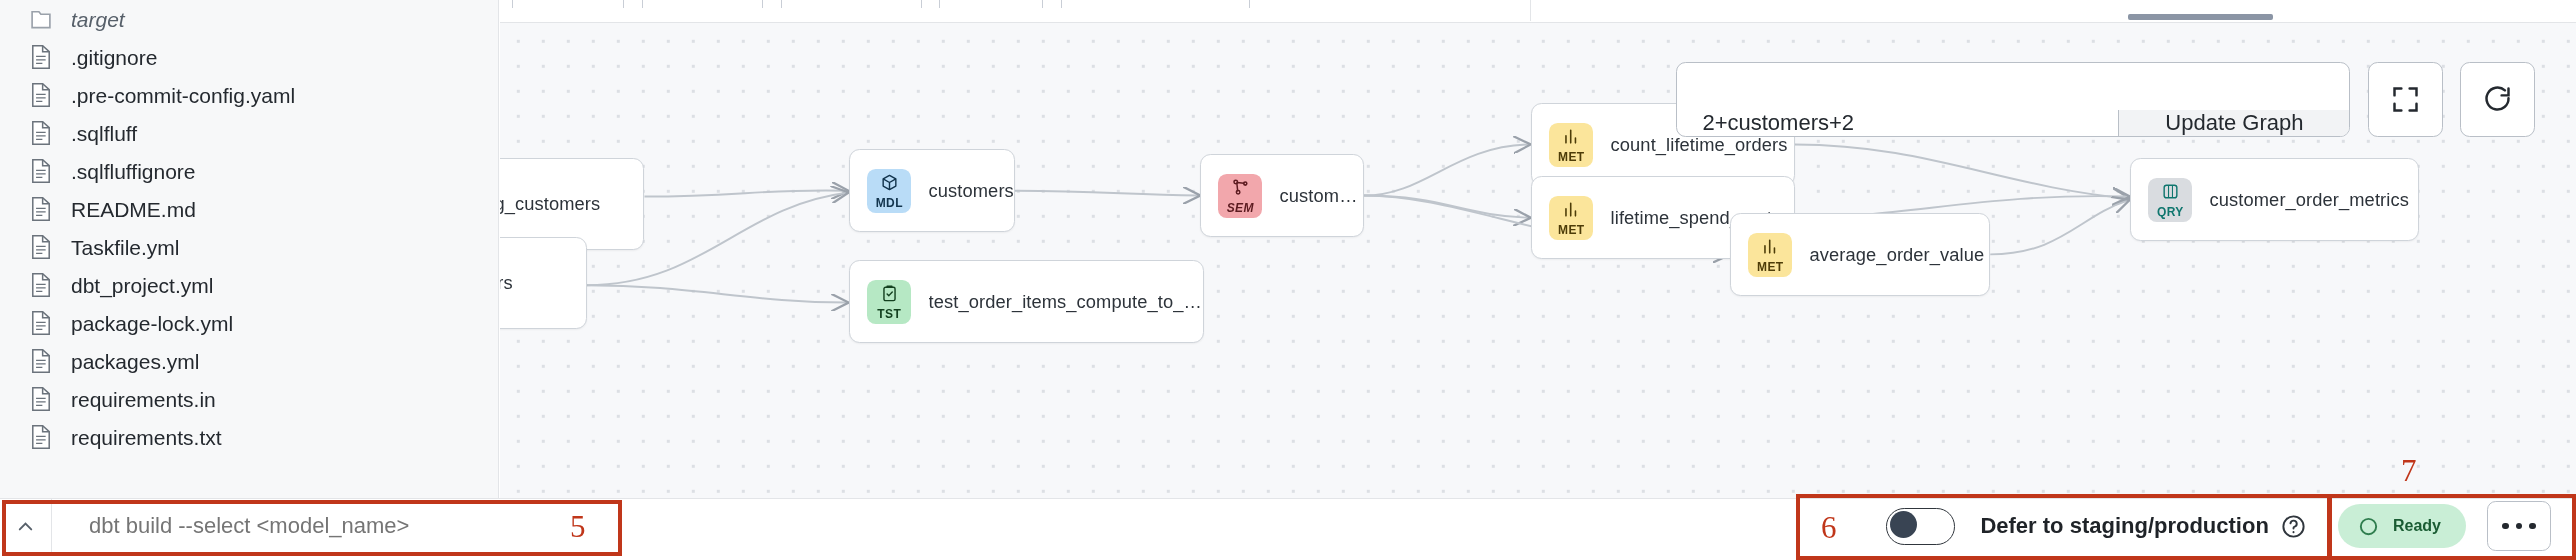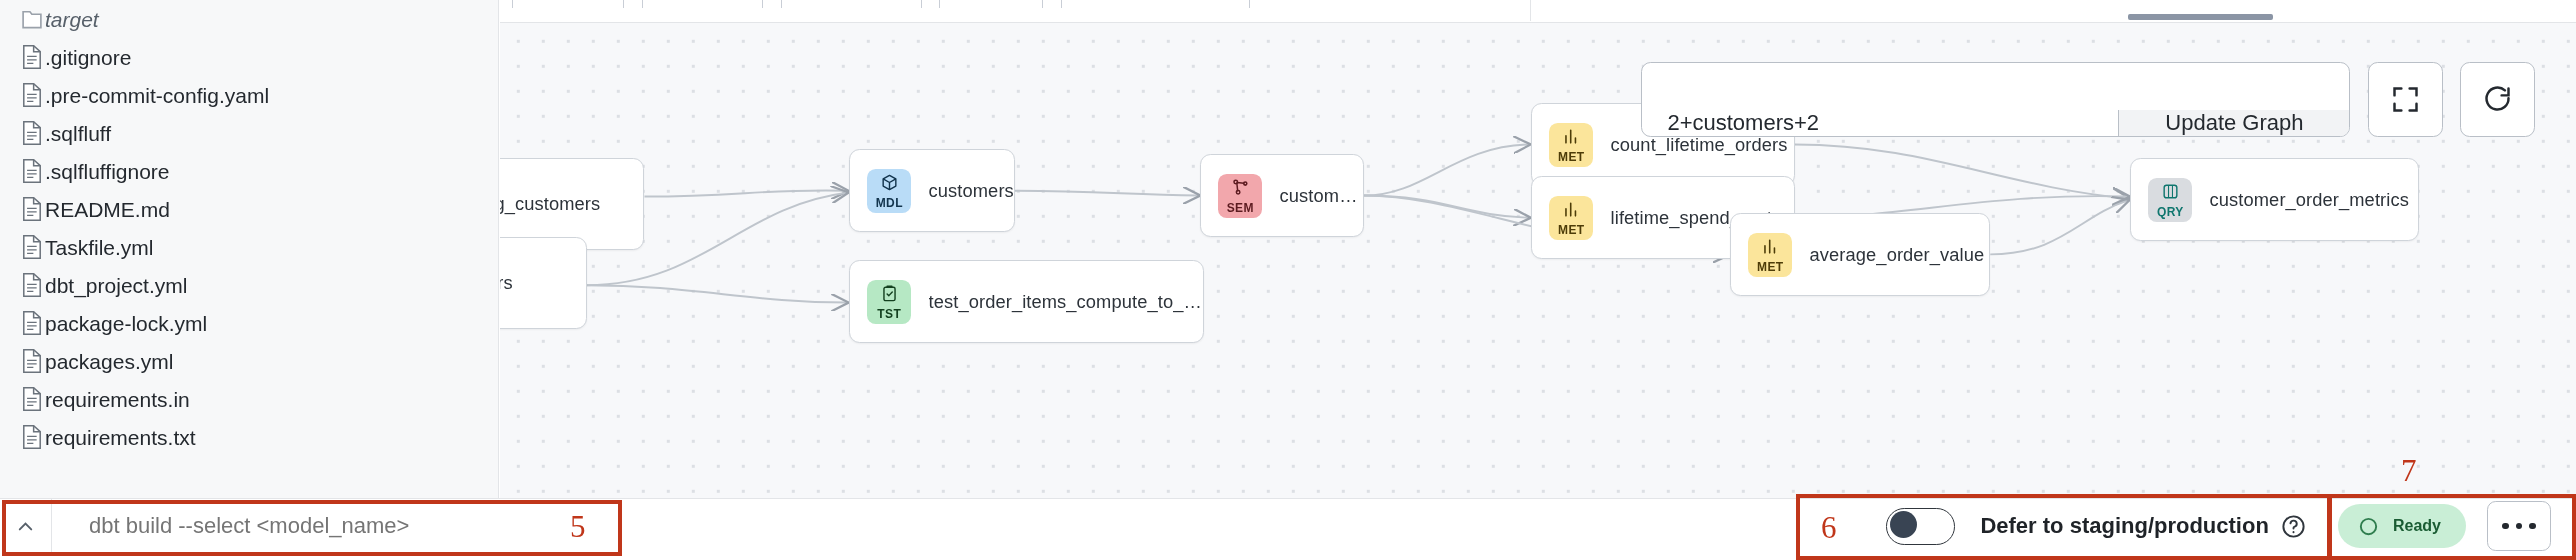--- a/index.html
+++ b/index.html
@@ -22,22 +22,22 @@
     width: 499px; height: 506px;
     background: #f7f8f9;
     border-right: 1px solid #e3e5e8;
     overflow: hidden;
     padding-top: 0px;
   }
   .file-row {
     display: flex;
     align-items: center;
     height: 38px;
-    padding-left: 21px;
-    gap: 2px;
+    padding-left: 30px;
+    gap: 19px;
     color: #24292f;
     font-size: 21px;
     white-space: nowrap;
   }
   .file-row .fname { line-height: 1; }
   .file-row.folder .fname { font-style: italic; color: #57606a; }
   .ficon { width: 22px; height: 26px; flex: 0 0 22px; display:block; }
 
   
   #tabstrip {
@@ -107,21 +107,21 @@
     gap: 1px;
   }
   .badge .bglyph { display:block; }
   .badge .btxt {
     font-size: 12px;
     font-weight: bold;
     letter-spacing: 0.4px;
     line-height: 1;
   }
   .badge.mdl { background: #b9dcf7; color: #12344d; }
-  .badge.sem { background: #f2a7ac; color: #5c1b20; }
+  .badge.sem { background: #f2a7ac; color: #5c1b20; font-style: italic; }
   .badge.tst { background: #b6e8c4; color: #13401f; }
   .badge.met { background: #fbe59b; color: #4d3c08; }
   .badge.qry { background: #d9dce0; color: #0f766e; }
   .node .nlabel {
     font-size: 18.3px;
     color: #2d333a;
     letter-spacing: 0.1px;
     overflow: hidden;
     text-overflow: ellipsis;
     text-align: right;
@@ -156,21 +156,20 @@
   }
   #update-graph-btn {
     width: 231px;
     border: none;
     border-left: 1.4px solid #b9bfc7;
     background: #f2f3f5;
     font-family: "Liberation Sans", sans-serif;
     font-size: 22px;
     color: #24292f;
     cursor: pointer;
-    margin-left: 35px;
   }
   .icon-btn {
     width: 75px; height: 75px;
     border: 1.4px solid #b9bfc7;
     border-radius: 9.6px;
     background: #ffffff;
     display: flex;
     align-items: center;
     justify-content: center;
     cursor: pointer;

